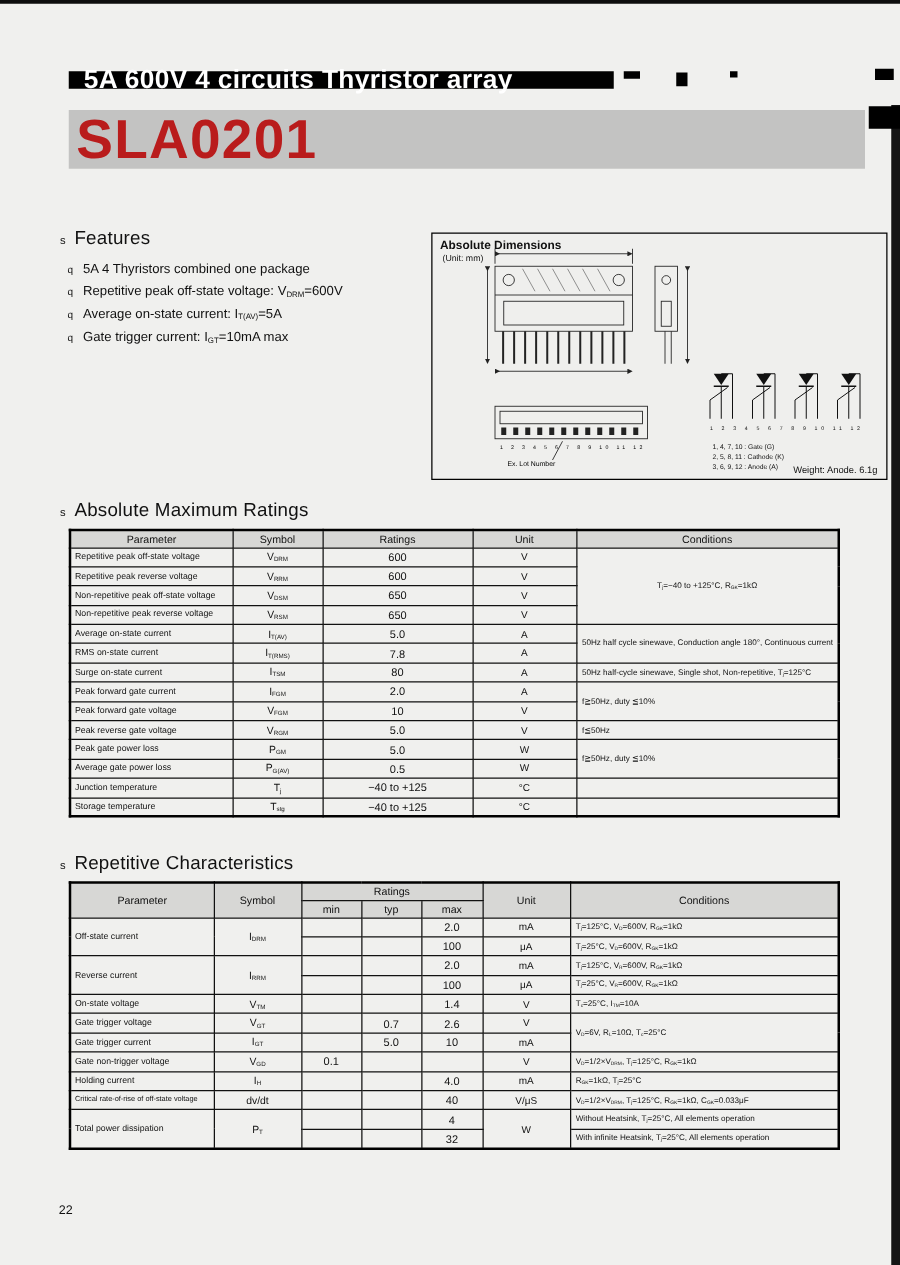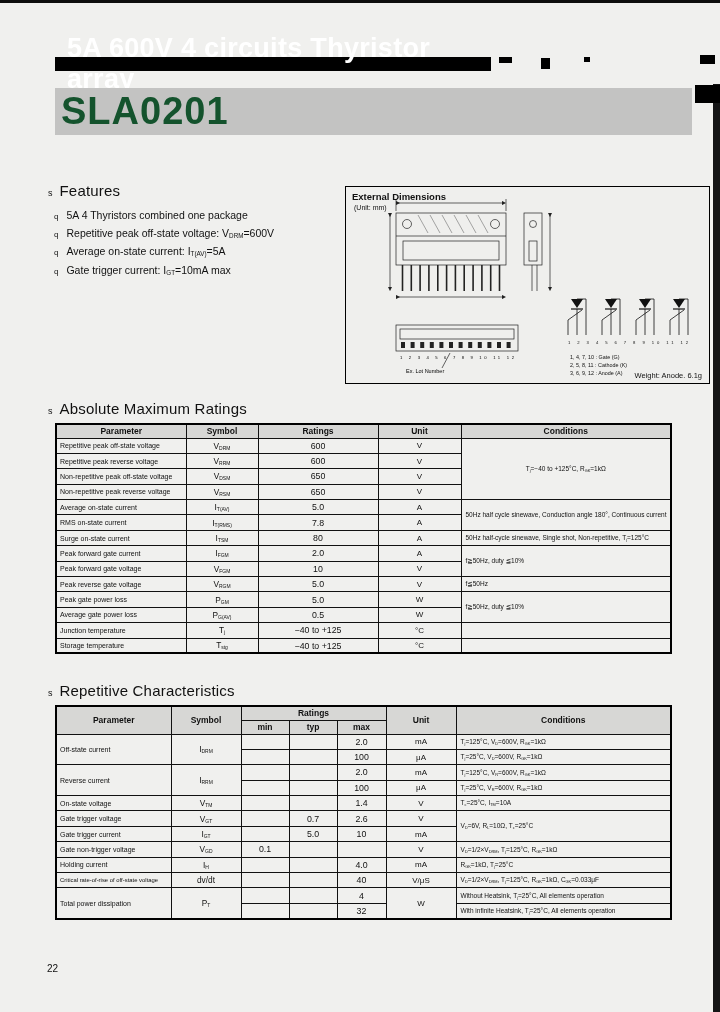--- a/index.html
+++ b/index.html
@@ -10,41 +10,41 @@
   .edge-top{left:0;top:0;width:720px;height:3px;background:#0d0d0d}
   .edge-right{left:713px;top:84px;width:7px;height:928px;background:#141414}
   .mk{position:absolute;background:#000}
   .mk1{left:499px;top:57px;width:13px;height:6px}
   .mk2{left:541px;top:58px;width:9px;height:11px}
   .mk3{left:700px;top:55px;width:15px;height:9px}
   .mk4{left:695px;top:85px;width:25px;height:18px}
   .mk5{left:584px;top:57px;width:6px;height:5px}
   
   .banner{left:55px;top:57px;width:436px;height:14px;background:#000;color:#fff;
-          display:flex;align-items:center;padding-left:12px;font-size:27px;font-weight:bold;letter-spacing:.3px}
+          display:flex;align-items:center;padding-left:12px;font-size:21px;font-weight:bold;letter-spacing:.3px}
   .band{left:55px;top:88px;width:637px;height:47px;background:#c3c3c2;display:flex;align-items:center}
-  .partno{font-size:38px;font-weight:bold;letter-spacing:1px;padding-left:6px;color:#14532d}
+  .partno{font-size:44px;font-weight:bold;letter-spacing:1px;padding-left:6px;color:#b91c1c}
   
   .sec-head{display:flex;align-items:baseline;gap:7px}
   .sec-head .mkr{font-size:9px}
   .sec-head .ttl{font-size:15px;font-weight:normal;letter-spacing:.2px}
   
   .feat-item{display:flex;align-items:baseline;gap:8px;margin-bottom:6px;font-size:10.5px;white-space:nowrap}
   .feat-item .q{font-size:8px}
   
   .dimbox{left:345px;top:186px;width:365px;height:198px;border:1px solid #000;background:#efefed}
   .dim-title{position:absolute;left:6px;top:4px;font-size:9.5px;font-weight:bold}
   .dim-unit{position:absolute;left:8px;top:17px;font-size:7px}
   .dim-weight{position:absolute;right:7px;bottom:3px;font-size:7.5px}
   .dimbox svg{position:absolute;left:0;top:0}
   .dln{stroke:#222;stroke-width:.7;fill:none}
   .dthin{stroke:#555;stroke-width:.5;fill:none}
   
   table.spec{border-collapse:collapse;table-layout:fixed;border:2px solid #000}
-  .spec th{border:1px solid #111;background:#d7d7d5;font-size:8.5px;font-weight:bold;padding:1px 2px;height:14px}
+  .spec th{border:1px solid #111;background:#d7d7d5;font-size:8.5px;font-weight:normal;padding:1px 2px;height:14px}
   .spec td{border:1px solid #111;font-size:8.8px;text-align:center;padding:0 2px;height:15.4px;overflow:hidden}
   .spec td.p{text-align:left;font-size:7px;white-space:nowrap;padding:0 3px}
   .spec td.p.sm{font-size:5.9px}
   .spec td.sym{font-size:8.3px}
   .spec td.u{font-size:8px}
   .spec td.cond{text-align:left;font-size:6.5px;padding:0 4px;white-space:nowrap}
   .spec td.cond.ctr{text-align:center}
   sub{font-size:.6em;vertical-align:-0.22em}
   .footer-num{font-size:10px}
 </style>
@@ -193,21 +193,21 @@
           <path d="M324,148 V133 L338,123"></path>
       </g>
       <text x="222" y="157" font-size="4.2" textLength="120" fill="#111" stroke="none">1 2 3 4 5 6 7 8 9 10 11 12</text>
     </g>
     <g fill="#111">
       <text x="224" y="172" font-size="5.4">1, 4, 7, 10 : Gate (G)</text>
       <text x="224" y="180" font-size="5.4">2, 5, 8, 11 : Cathode (K)</text>
       <text x="224" y="188" font-size="5.4">3, 6, 9, 12 : Anode (A)</text>
     </g>
   </svg>
-  <div class="dim-title">External Dimensions</div>
+  <div class="dim-title">Absolute Dimensions</div>
   <div class="dim-unit">(Unit: mm)</div>
   <div class="dim-weight">Weight: Anode. 6.1g</div>
 </div>
 
 <div class="abs sec-head" style="left:48px;top:400px">
   <span class="mkr">s</span>
   <span class="ttl">Absolute Maximum Ratings</span>
 </div>
 <table class="abs spec" style="left:55px;top:423px;width:615px">
   <colgroup>

